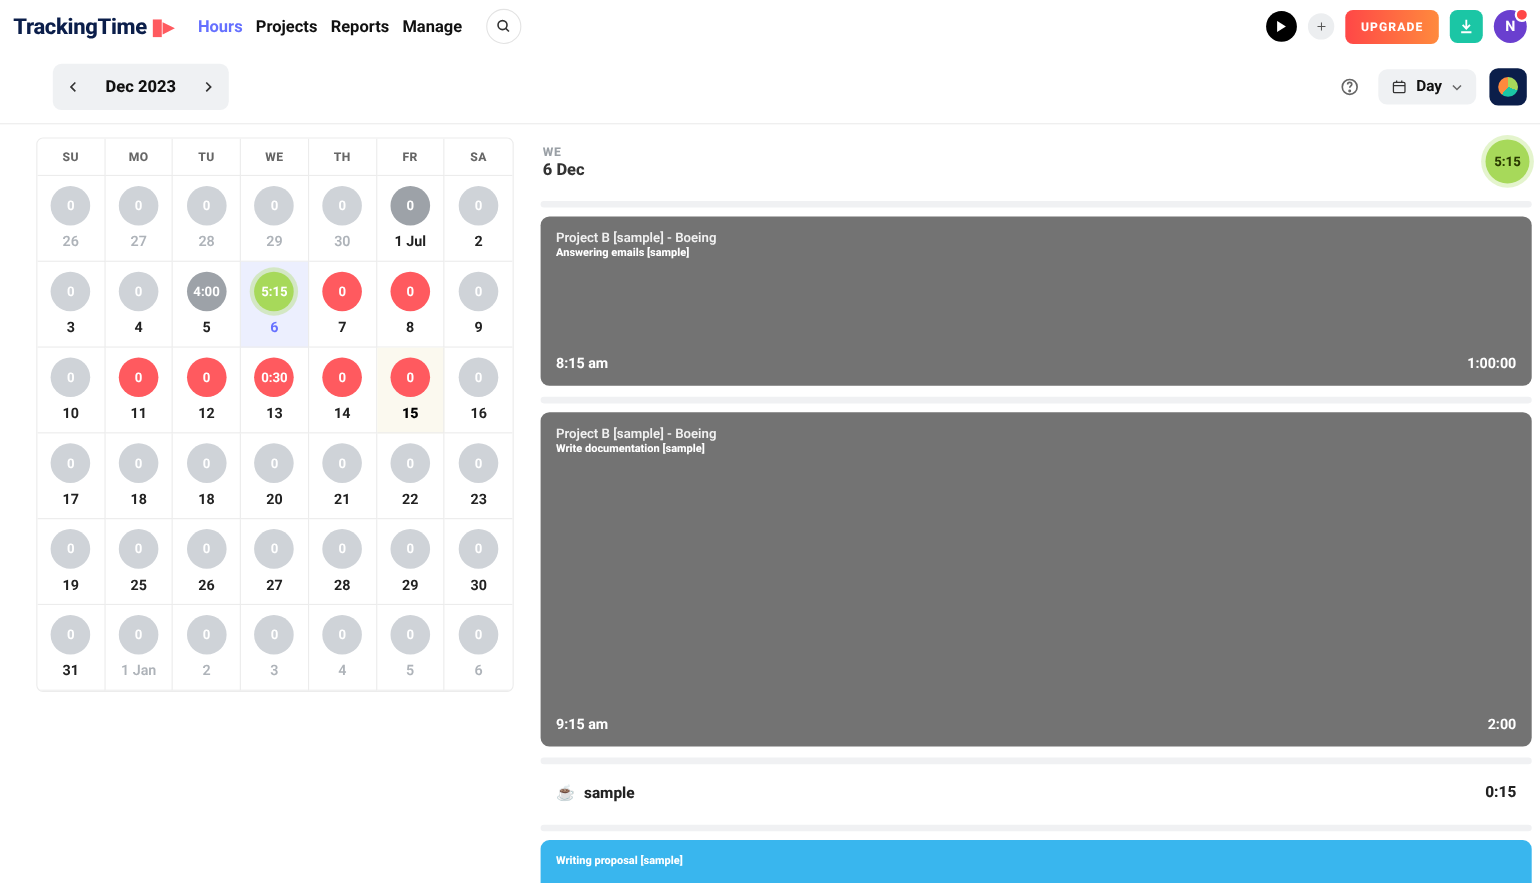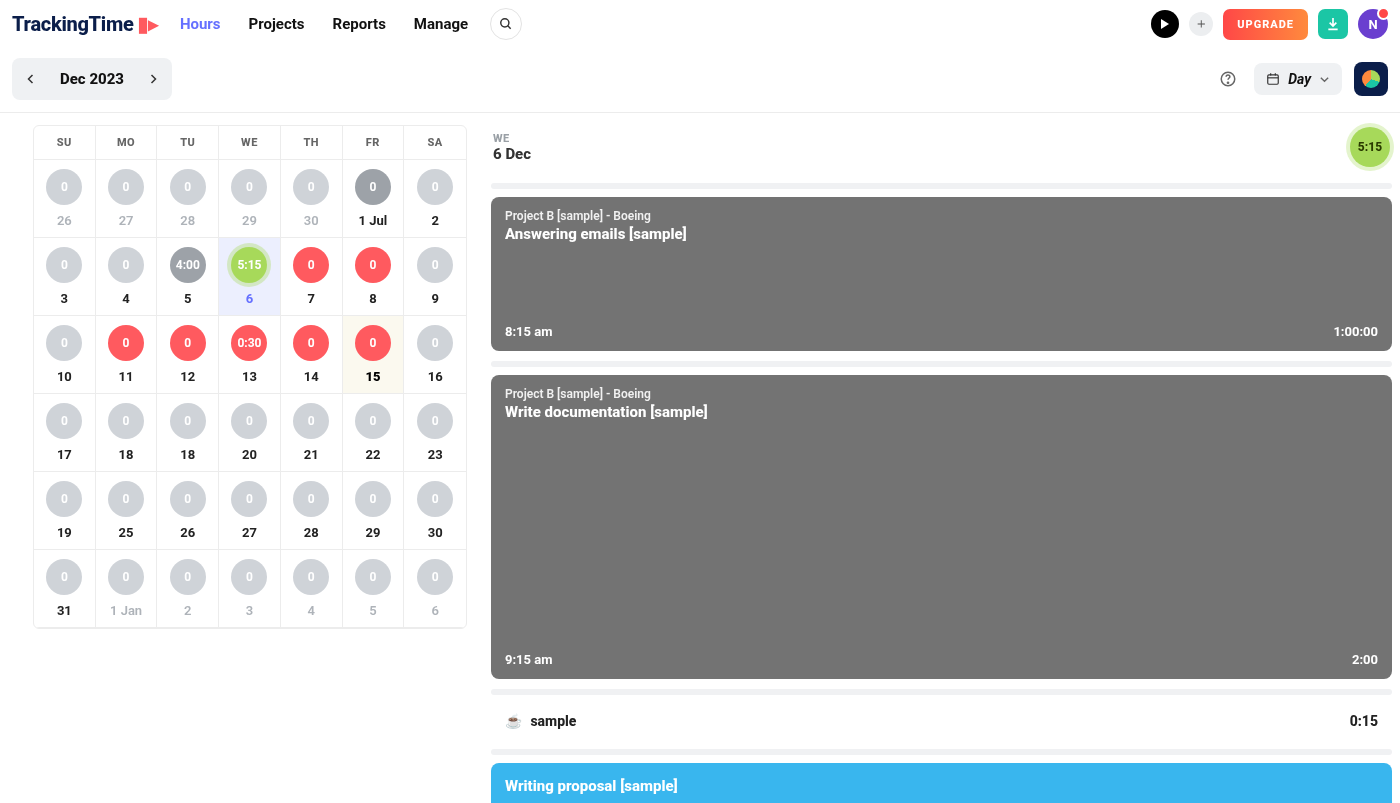--- a/index.html
+++ b/index.html
@@ -3,40 +3,40 @@
 <meta charset="utf-8">
 <style>
 * { box-sizing: border-box; margin: 0; padding: 0; }
 body { font-family: -apple-system, BlinkMacSystemFont, "Segoe UI", Roboto, Helvetica, Arial, sans-serif; background: #fff; color: #111; width: 1400px; height: 803px; overflow: hidden; }
 
 
 .topbar { display: flex; align-items: center; height: 48px; padding: 0 12px; }
 .logo { display: flex; align-items: center; font-weight: 800; font-size: 20px; letter-spacing: -0.3px; margin-right: 22px; cursor: pointer; }
 .logo .dark { color: #0b1e4a; }
 .logo .mark { color: #ff5a5f; margin-left: 4px; font-weight: 900; }
-.nav { display: flex; gap: 28px; font-size: 15px; font-weight: 700; }
+.nav { display: flex; gap: 12px; font-size: 15px; font-weight: 700; }
 .nav a { color: #111; text-decoration: none; cursor: pointer; }
 .nav a.active { color: #6570ff; }
 .search-btn { width: 32px; height: 32px; border: 1px solid #e3e3e3; border-radius: 50%; display: flex; align-items: center; justify-content: center; margin-left: 22px; cursor: pointer; }
 .spacer { flex: 1; }
 .right-controls { display: flex; align-items: center; gap: 10px; }
 .play-btn { width: 28px; height: 28px; background: #000; border-radius: 50%; display: flex; align-items: center; justify-content: center; cursor: pointer; }
 .play-btn svg { fill: #fff; }
 .plus-btn { width: 24px; height: 24px; background: #eceef0; border-radius: 50%; display: flex; align-items: center; justify-content: center; font-size: 14px; color: #555; cursor: pointer; }
 .upgrade-btn { background: linear-gradient(90deg,#ff4747,#ff8a3d); color: #fff; font-weight: 800; font-size: 11px; letter-spacing: 1px; padding: 9px 14px; border-radius: 7px; cursor: pointer; text-align: right; }
 .download-btn { width: 30px; height: 30px; background: #1bc6a5; border-radius: 7px; display: flex; align-items: center; justify-content: center; cursor: pointer; }
 .avatar { width: 30px; height: 30px; background: #6a3fcf; border-radius: 50%; color: #fff; font-weight: 700; font-size: 13px; display: flex; align-items: center; justify-content: center; position: relative; cursor: pointer; }
 .avatar::after { content: ""; position: absolute; top: -2px; right: -2px; width: 9px; height: 9px; background: #ff4747; border: 2px solid #fff; border-radius: 50%; }
 
 
-.toolbar { display: flex; align-items: center; padding: 10px 12px 12px 12px; }
+.toolbar { display: flex; align-items: center; padding: 10px 12px 12px 12px; margin-left: 36px; }
 .date-nav { display: flex; align-items: center; background: #eff1f3; border-radius: 8px; padding: 4px; gap: 2px; }
 .date-nav .chev { width: 30px; height: 34px; display:flex; align-items:center; justify-content:center; cursor:pointer; border-radius:6px;}
 .date-nav .label { font-weight: 800; font-size: 15px; padding: 0 12px; }
-.tool-right { margin-left: auto; display: flex; align-items: center; gap: 12px; font-style: italic; }
+.tool-right { margin-left: auto; display: flex; align-items: center; gap: 12px; }
 .help-btn { width: 28px; height: 28px; border-radius:50%; display:flex; align-items:center; justify-content:center; cursor:pointer; color:#555;}
 .view-select { display:flex; align-items:center; gap:8px; background:#eff1f3; border-radius:8px; padding:8px 12px; font-weight:700; font-size:14px; cursor:pointer;}
 .chart-btn { width:34px; height:34px; background:#0b1e4a; border-radius:8px; display:flex; align-items:center; justify-content:center; cursor:pointer; position:relative;}
 .pie-icon {width:18px;height:18px;border-radius:50%;background:conic-gradient(#a7d95a 0 110deg,#1bc6a5 110deg 220deg,#ff8a3d 220deg 360deg);}
 
 .divider { height:1px; background:#ececec; width:100%; }
 
 
 .main { display:flex; height:calc(803px - 48px - 56px - 1px); }
 
@@ -64,21 +64,21 @@
 
 
 .day-panel { flex:1; padding: 8px 8px 0 16px; overflow-y:auto;}
 .day-header { display:flex; align-items:center; justify-content:space-between; padding:6px 2px 12px 2px;}
 .day-header .left .dow { font-size:11px; font-weight:800; color:#9aa0a6; letter-spacing:0.5px;}
 .day-header .left .dd { font-size:15px; font-weight:800; color:#333;}
 .day-total { width:40px; height:40px; border-radius:50%; background:#a7d95a; box-shadow: 0 0 0 4px rgba(167,217,90,0.3); display:flex; align-items:center; justify-content:center; font-size:12px; font-weight:800; color:#2a3b00;}
 .track { height:6px; background:#f0f1f3; border-radius:3px; margin:4px 0 8px 0;}
 .entry { border-radius:8px; padding:12px 14px; color:#fff; margin-bottom:10px; position:relative; cursor:pointer;}
 .entry .proj { font-size:12px; font-weight:600; opacity:0.9;}
-.entry .title { font-size:15px; font-weight:800; margin-top:2px;}
+.entry .title { font-size:10px; font-weight:800; margin-top:2px;}
 .entry .row-bottom { display:flex; justify-content:space-between; font-size:13px; font-weight:700; margin-top:auto;}
 .entry.green { background:#737373; }
 .entry.blue { background:#39b6ee; }
 .entry.h-small { height:154px; display:flex; flex-direction:column;}
 .entry.h-large { height:304px; display:flex; flex-direction:column;}
 .entry.h-med { height:56px; display:flex; flex-direction:column;}
 .break-row { background:#fff; padding:10px 14px; display:flex; justify-content:space-between; font-weight:800; font-size:14px; color:#222; border-radius:6px; margin-bottom:10px; cursor:pointer;}
 .break-row .left { display:flex; gap:8px; align-items:center;}
 </style>
 </head>

